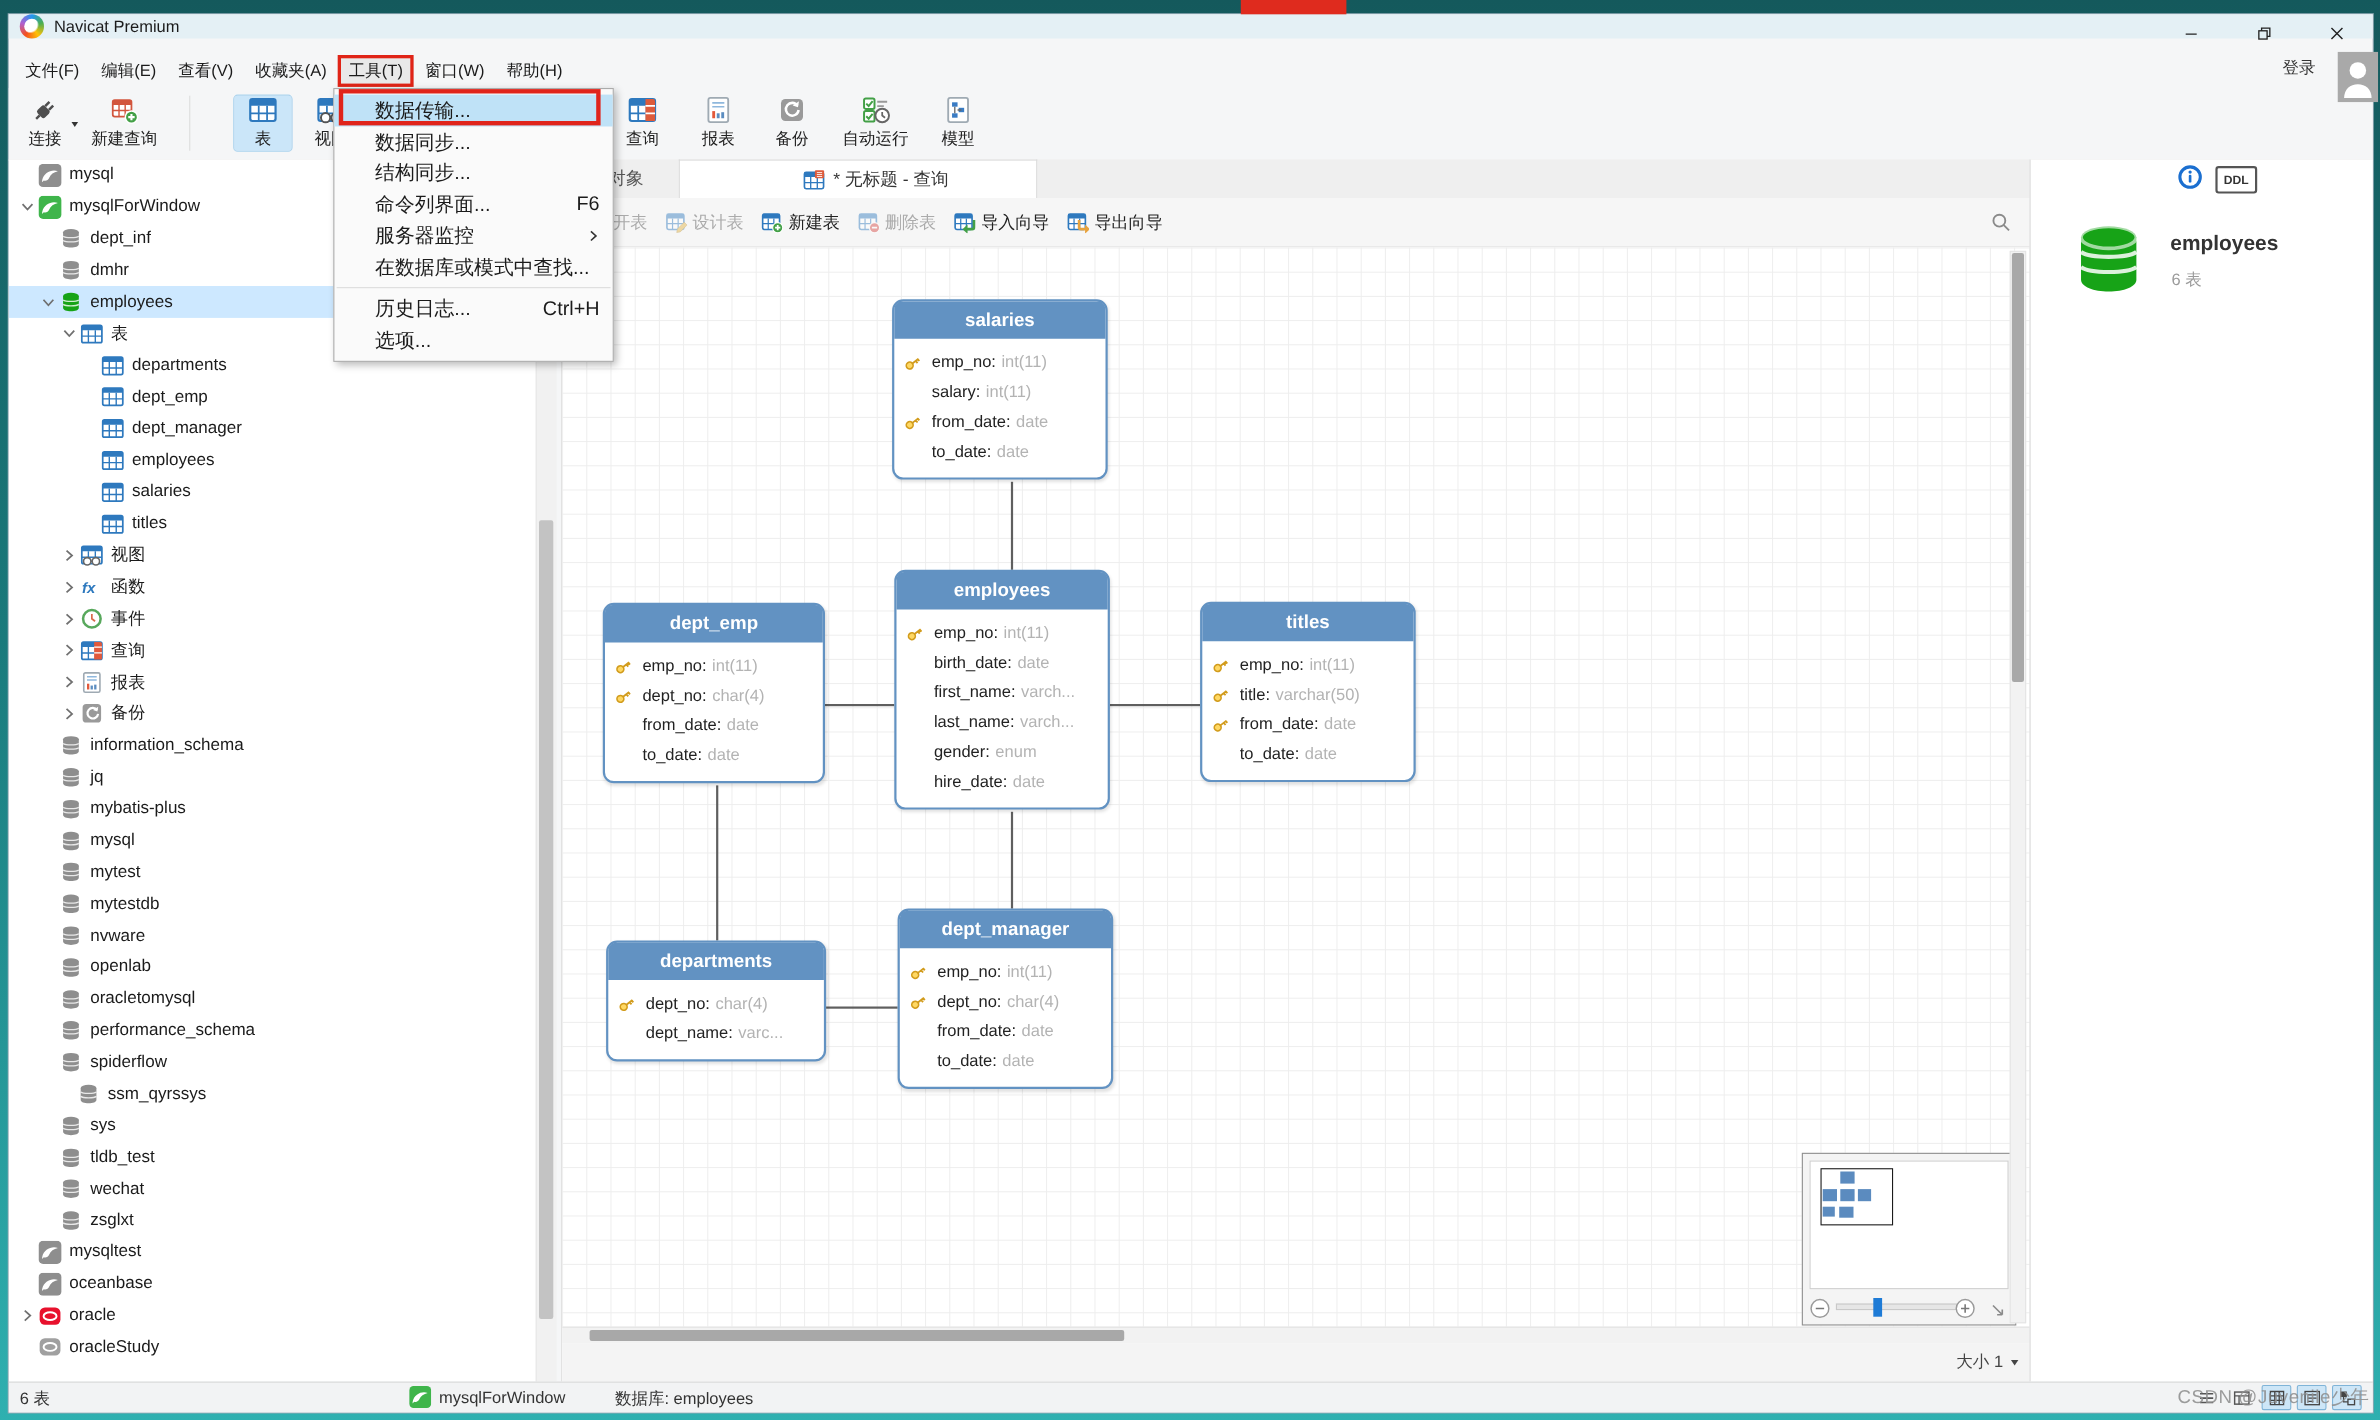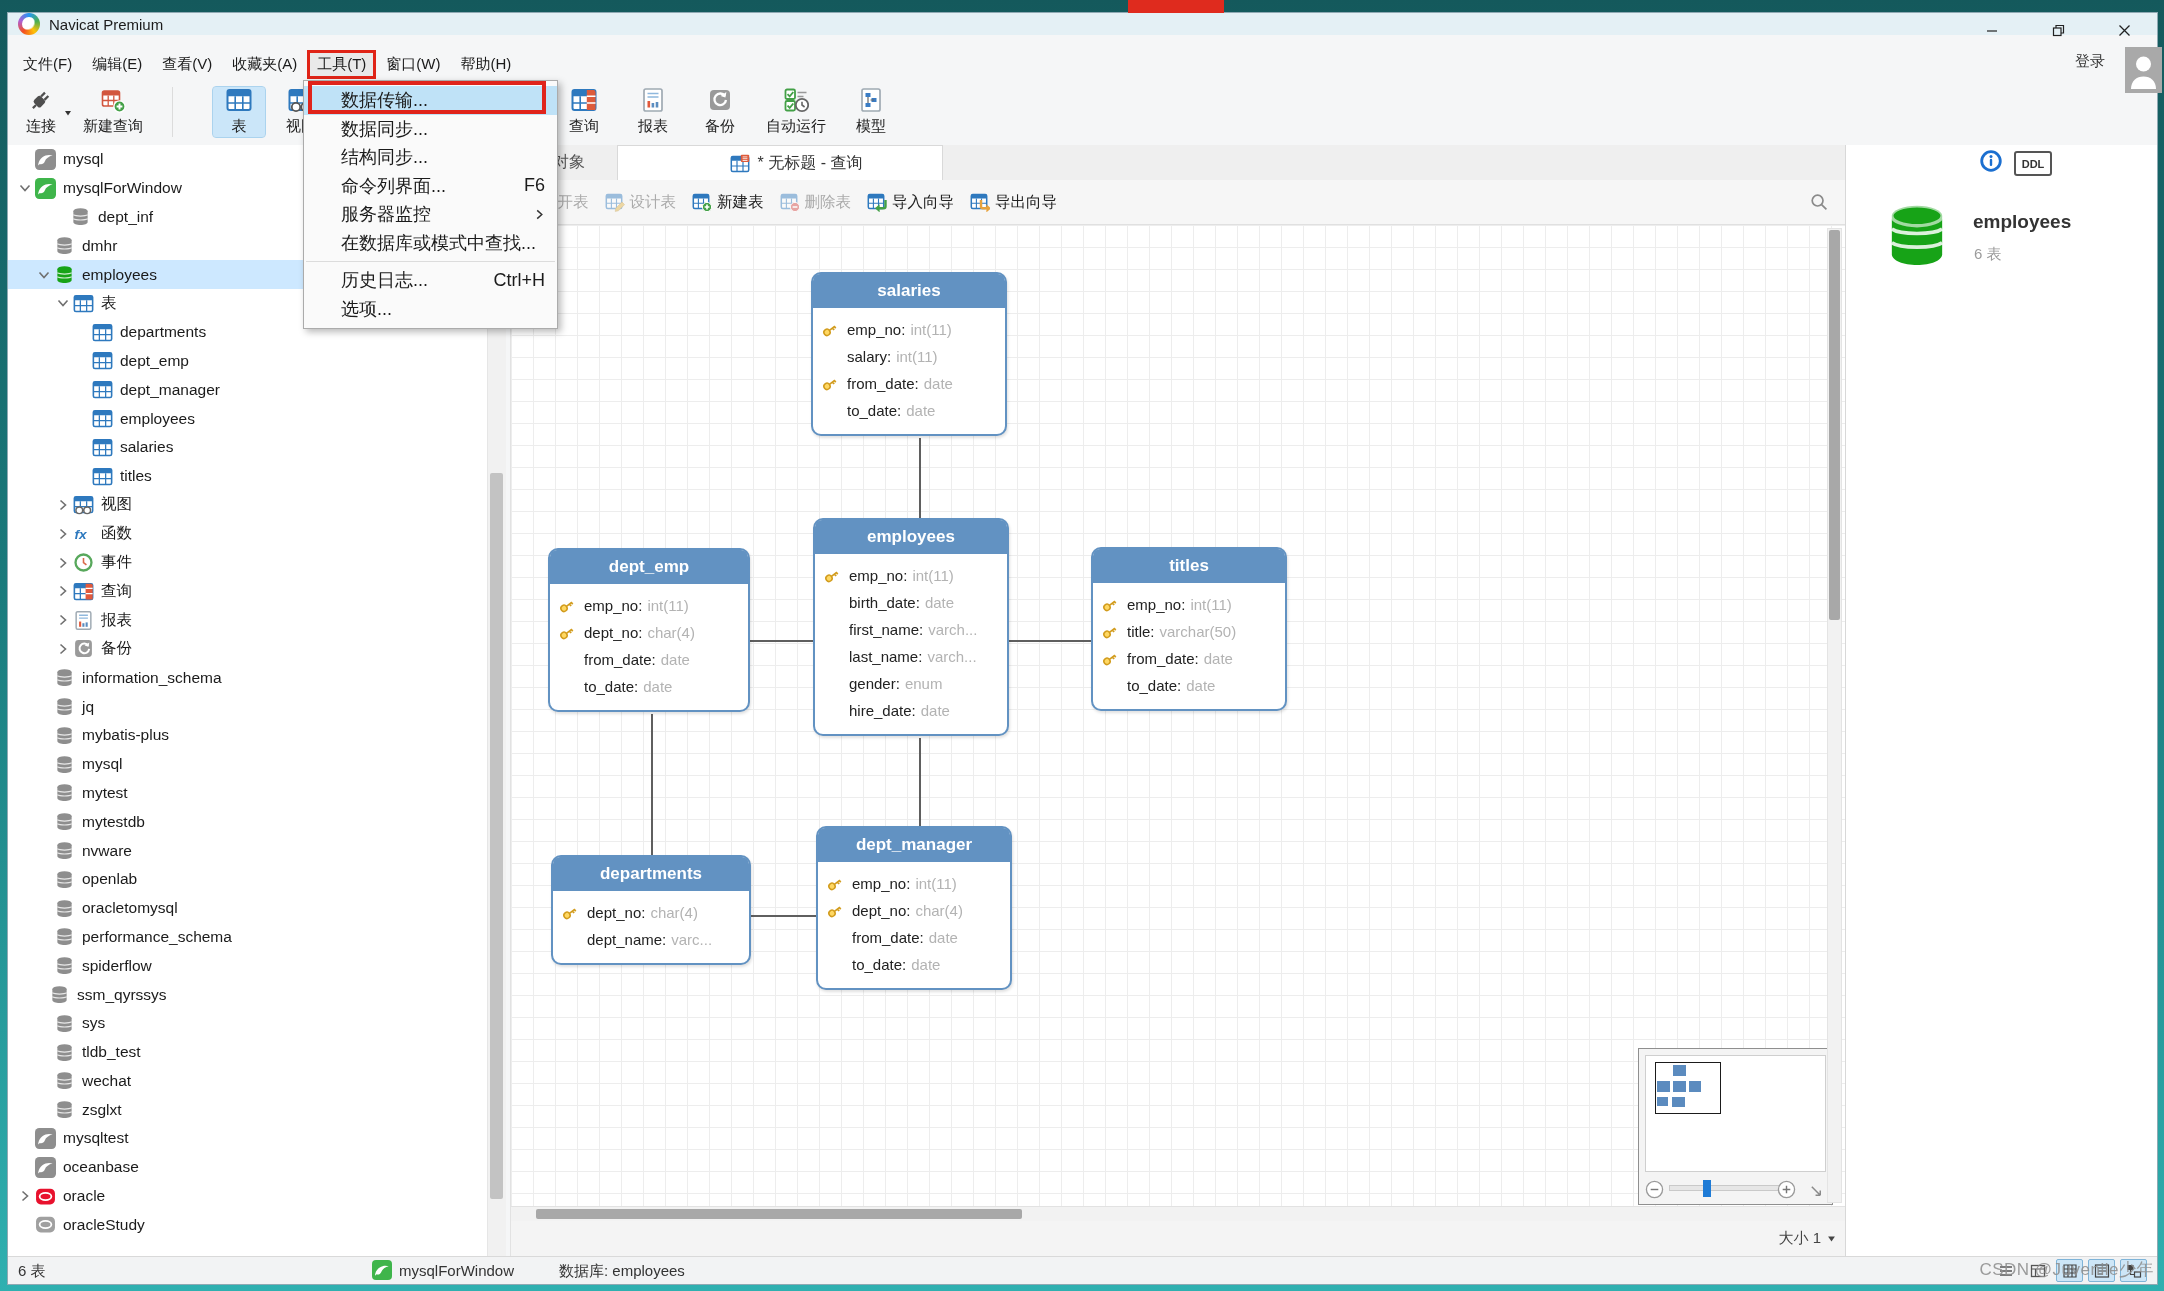--- a/index.html
+++ b/index.html
@@ -277,21 +277,21 @@
             </span>
           </span>
           <span style="display: flex; margin-left: 3px;">
             <svg width="21" height="21" viewBox="0 0 20 20" style="display:block">
               <rect width="20" height="20" rx="4" fill="#3FB54B"></rect>
               <path d="M3.2 14 C4.6 7.4 11.6 4.2 16.8 6.3 C13.2 7.1 10.4 9.1 9.3 11.9 C8.5 14 6.3 15 4.6 14.3 L3 15.8 Z" fill="#fff"></path>
             </svg>
           </span>
           <span class="tlabel">mysqlForWindow</span>
         </div>
-        <div class="trow" style="padding-left: 29px; margin-left: 16px;">
+        <div class="trow" style="padding-left: 29px;">
           <span class="tarrow"></span>
           <span style="display: flex; margin-left: 3px;">
             <svg width="21" height="21" viewBox="0 0 20 20" style="display:block">
               <path d="M3.2 4.8 v10.4 c0 1.7 3.1 2.9 6.8 2.9 s6.8-1.2 6.8-2.9 V4.8 Z" fill="#8E8E8E"></path>
               <ellipse cx="10" cy="4.8" rx="6.8" ry="2.7" fill="#8E8E8E"></ellipse>
               <path d="M3.2 8.4 c2.2 1.6 11.4 1.6 13.6 0 M3.2 12.1 c2.2 1.6 11.4 1.6 13.6 0" stroke="#FFF" stroke-opacity=".8" stroke-width="1.1" fill="none"></path>
             </svg>
           </span>
           <span class="tlabel">dept_inf</span>
         </div>
@@ -626,21 +626,21 @@
           <span class="tarrow"></span>
           <span style="display: flex; margin-left: 3px;">
             <svg width="21" height="21" viewBox="0 0 20 20" style="display:block">
               <path d="M3.2 4.8 v10.4 c0 1.7 3.1 2.9 6.8 2.9 s6.8-1.2 6.8-2.9 V4.8 Z" fill="#8E8E8E"></path>
               <ellipse cx="10" cy="4.8" rx="6.8" ry="2.7" fill="#8E8E8E"></ellipse>
               <path d="M3.2 8.4 c2.2 1.6 11.4 1.6 13.6 0 M3.2 12.1 c2.2 1.6 11.4 1.6 13.6 0" stroke="#FFF" stroke-opacity=".8" stroke-width="1.1" fill="none"></path>
             </svg>
           </span>
           <span class="tlabel">spiderflow</span>
         </div>
-        <div class="trow" style="padding-left: 24px; text-align: center;">
+        <div class="trow" style="padding-left: 45px; text-align: center;">
           <span class="tarrow"></span>
           <span style="display: flex; margin-left: 3px;">
             <svg width="21" height="21" viewBox="0 0 20 20" style="display:block">
               <path d="M3.2 4.8 v10.4 c0 1.7 3.1 2.9 6.8 2.9 s6.8-1.2 6.8-2.9 V4.8 Z" fill="#8E8E8E"></path>
               <ellipse cx="10" cy="4.8" rx="6.8" ry="2.7" fill="#8E8E8E"></ellipse>
               <path d="M3.2 8.4 c2.2 1.6 11.4 1.6 13.6 0 M3.2 12.1 c2.2 1.6 11.4 1.6 13.6 0" stroke="#FFF" stroke-opacity=".8" stroke-width="1.1" fill="none"></path>
             </svg>
           </span>
           <span class="tlabel">ssm_qyrssys</span>
         </div>

